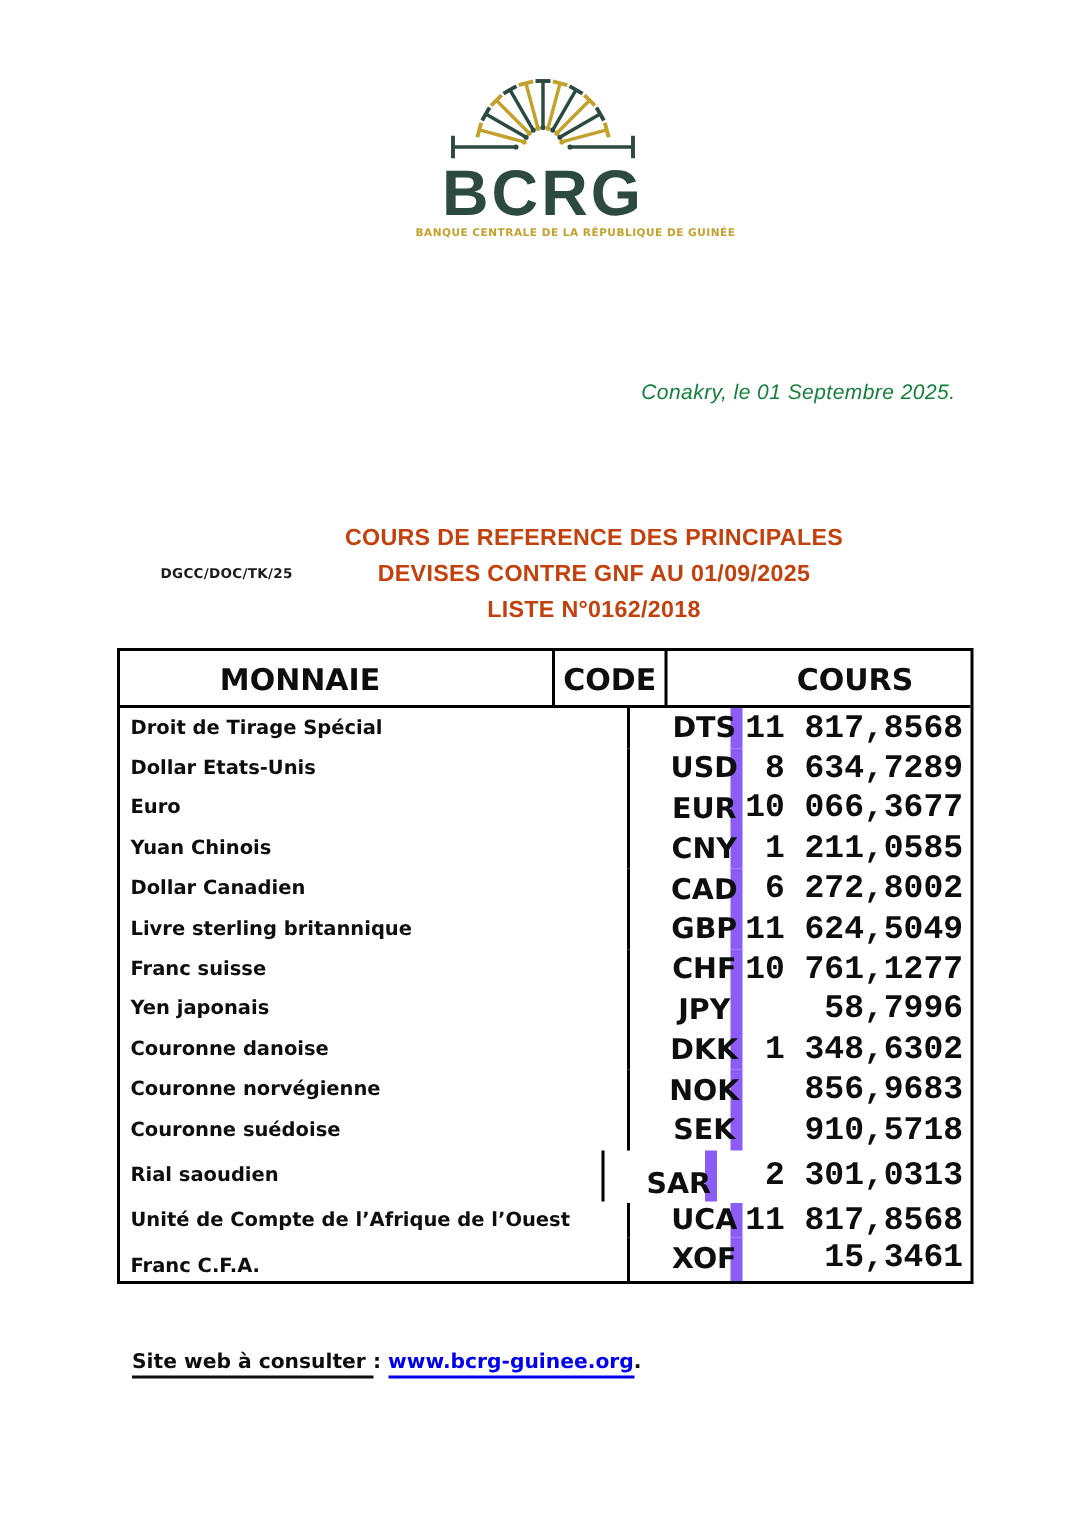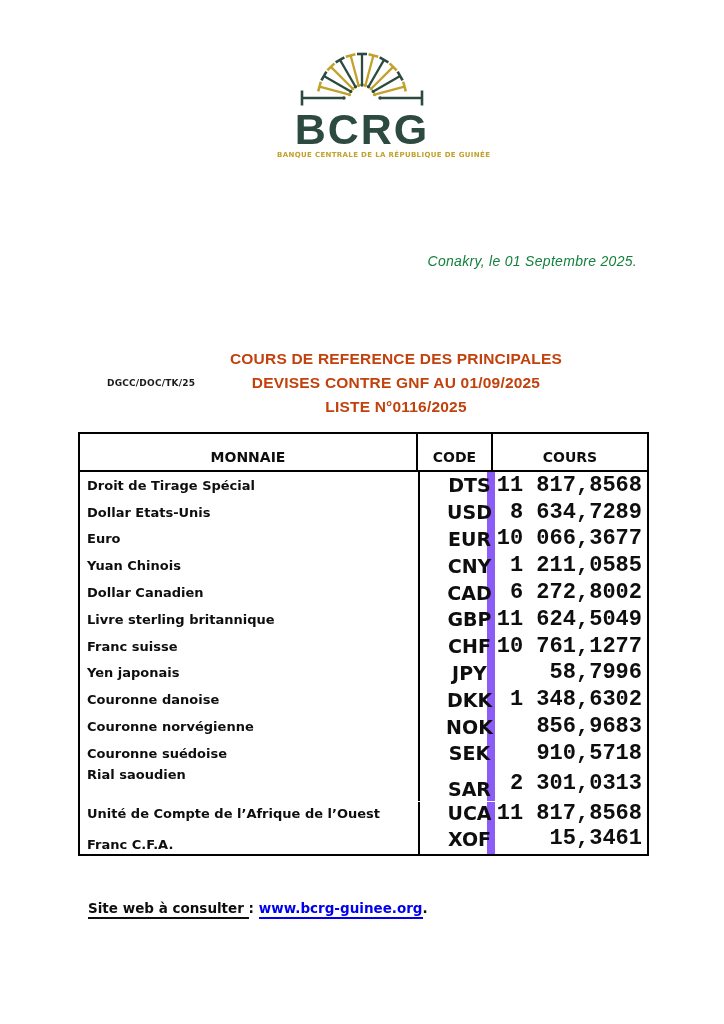--- a/index.html
+++ b/index.html
@@ -71,21 +71,21 @@
     width:571px;
     border:2px solid #000;
     box-sizing:border-box;
     background:#fff;
   }
   .thead{
     display:flex;
     height:36px;
     border-bottom:2px solid #000;
     font-family:"DejaVu Sans",sans-serif;
-    font-weight:bold;font-size:14px;
+    font-weight:bold;font-size:20px;gap:48px;
   }
   .thead .cell{
     display:flex;align-items:flex-end;justify-content:center;
     padding-bottom:5px;
     box-sizing:border-box;
   }
   .col-monnaie{flex:1;}
   .col-code{width:77px;border-left:2px solid #000;border-right:2px solid #000;box-sizing:border-box;}
   .col-cours{width:154px;}
 
@@ -110,21 +110,21 @@
     align-self:stretch;
     display:flex;align-items:center;justify-content:center;padding-left:32px;
   }
   .trow .cell-cours{
     width:152px;text-align:right;
     font-family:Liberation Mono, monospace;
     font-weight:bold;font-size:22px;
     padding-right:5px;
   }
   
-  .trow:nth-child(12){height:34px;align-items:flex-start;padding-bottom:1px;}
+  .trow:nth-child(12){height:34px;align-items:center;padding-bottom:1px;gap:17px;}
   .trow:nth-child(12) .cell-code{align-items:flex-end;padding-bottom:1px;}
   .trow:nth-child(12) .cell-cours{align-self:center;}
   .trow:nth-child(13){height:23px;}
   .trow:nth-child(14){height:29px;align-items:stretch;}
   .trow:nth-child(14) .cell-monnaie{align-self:flex-end;padding-bottom:2px;}
   .trow:nth-child(14) .cell-cours{align-self:flex-start;padding-top:1px;}
 
   
   .site-footer{
     position:absolute;top:898px;left:88px;
@@ -194,21 +194,21 @@
     <div class="logo-tagline">BANQUE CENTRALE DE LA RÉPUBLIQUE DE GUINÉE</div>
   </div>
 
   <div class="dateline">Conakry, le 01 Septembre 2025.</div>
 
   <div class="ref-code">DGCC/DOC/TK/25</div>
 
   <div class="title-block">
     <div>COURS DE REFERENCE DES PRINCIPALES</div>
     <div>DEVISES CONTRE GNF AU 01/09/2025</div>
-    <div>LISTE N°0116/2025</div>
+    <div>LISTE N°0162/2018</div>
   </div>
 
   <div class="rates-table">
     <div class="thead">
       <div class="cell col-monnaie">MONNAIE</div>
       <div class="cell col-code">CODE</div>
       <div class="cell col-cours">COURS</div>
     </div>
     <div id="table-body">
         <div class="trow">

